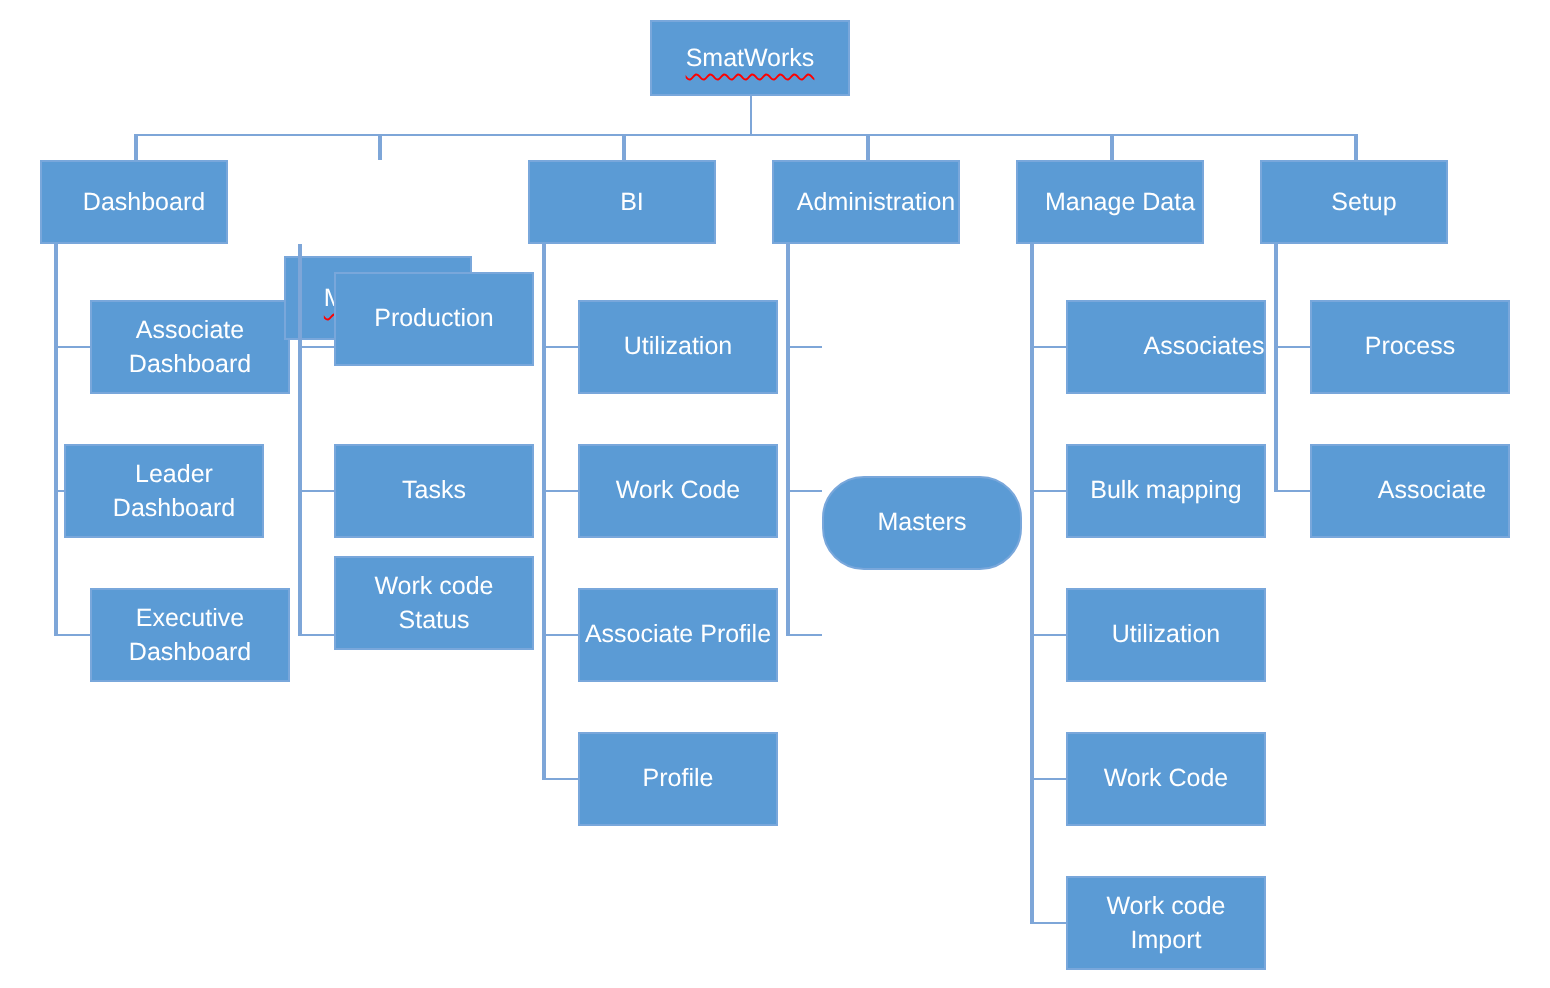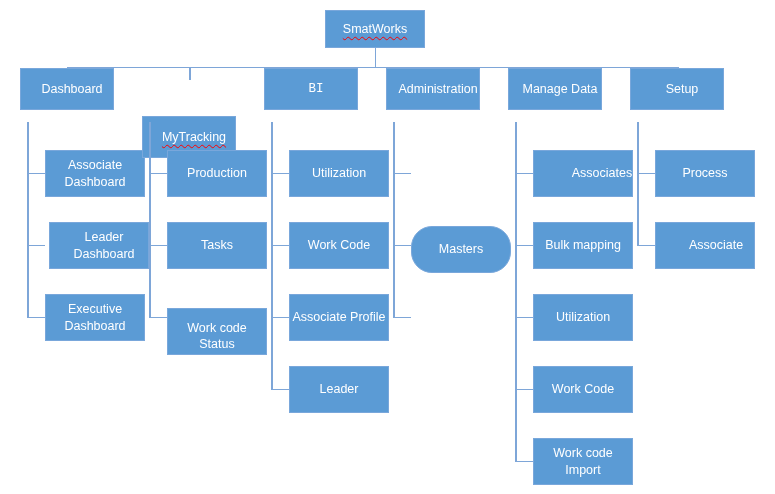--- a/index.html
+++ b/index.html
@@ -15,21 +15,21 @@
     position:relative;width:775px;height:494px;background:var(--bg);
     font-family:"Liberation Sans",sans-serif;overflow:hidden;
   }
   .node{
     position:absolute;background:var(--fill);border:1px solid var(--border);
     color:var(--text);display:flex;align-items:center;justify-content:center;
     text-align:center;font-size:12.5px;line-height:1.3;box-sizing:border-box;
     padding:2px;
   }
   .root-node{left:325px;top:10px;width:100px;height:38px;}
-  .parent-node{top:68px;width:94px;height:42px;padding-left:12px;}
+  .parent-node{top:80px;width:94px;height:42px;padding-left:12px;}
   .child-node{width:100px;height:47px;}
   .line{position:absolute;background:var(--conn);}
   .v{width:1.5px;}
   .h{height:1.5px;}
   .misspelled{
     text-decoration-line:underline;
     text-decoration-style:wavy;
     text-decoration-color:var(--squiggle);
     text-decoration-thickness:1px;
     text-underline-offset:3px;
@@ -56,73 +56,73 @@
   <div class="node parent-node" style="left:20px;">
     <span>Dashboard</span>
   </div>
   <div class="line v" style="left:27px;top:122px;height:195.5px;"></div>
   <div class="line h" style="left:27px;top:172.5px;width:18px;"></div>
   <div class="line h" style="left:27px;top:244.5px;width:18px;"></div>
   <div class="line h" style="left:27px;top:316.5px;width:18px;"></div>
   <div class="node child-node" style="left:45px;top:150px;">
     <span>Associate Dashboard</span>
   </div>
-  <div class="node child-node" style="left:49px;top:222px;padding-left:12px;">
+  <div class="node child-node" style="left:32px;top:222px;padding-left:12px;">
     <span>Leader Dashboard</span>
   </div>
   <div class="node child-node" style="left:45px;top:294px;">
     <span>Executive Dashboard</span>
   </div>
 
   <div class="node parent-node" style="left:142px;margin-top:48px;">
     <span class="misspelled">MyTracking</span>
   </div>
   <div class="line v" style="left:149px;top:122px;height:195.5px;"></div>
   <div class="line h" style="left:149px;top:172.5px;width:18px;"></div>
   <div class="line h" style="left:149px;top:244.5px;width:18px;"></div>
   <div class="line h" style="left:149px;top:316.5px;width:18px;"></div>
-  <div class="node child-node" style="left:167px;top:150px;">
+  <div class="node child-node" style="left:167px;top:136px;">
     <span>Production</span>
   </div>
   <div class="node child-node" style="left:167px;top:222px;">
     <span>Tasks</span>
   </div>
-  <div class="node child-node" style="left:167px;top:308px;align-items:flex-end;">
+  <div class="node child-node" style="left:167px;top:278px;">
     <span>Work code Status</span>
   </div>
 
-  <div class="node parent-node" style="left:264px;font-family:Liberation Mono, monospace;">
+  <div class="node parent-node" style="left:264px;">
     <span>BI</span>
   </div>
   <div class="line v" style="left:271px;top:122px;height:267.5px;"></div>
   <div class="line h" style="left:271px;top:172.5px;width:18px;"></div>
   <div class="line h" style="left:271px;top:244.5px;width:18px;"></div>
   <div class="line h" style="left:271px;top:316.5px;width:18px;"></div>
   <div class="line h" style="left:271px;top:388.5px;width:18px;"></div>
   <div class="node child-node" style="left:289px;top:150px;">
     <span>Utilization</span>
   </div>
   <div class="node child-node" style="left:289px;top:222px;">
     <span>Work Code</span>
   </div>
   <div class="node child-node" style="left:289px;top:294px;">
     <span>Associate Profile</span>
   </div>
   <div class="node child-node" style="left:289px;top:366px;">
-    <span>Leader</span>
+    <span>Profile</span>
   </div>
 
   <div class="node parent-node" style="left:386px;">
     <span>Administration</span>
   </div>
   <div class="line v" style="left:393px;top:122px;height:195.5px;"></div>
   <div class="line h" style="left:393px;top:172.5px;width:18px;"></div>
   <div class="line h" style="left:393px;top:244.5px;width:18px;"></div>
   <div class="line h" style="left:393px;top:316.5px;width:18px;"></div>
-  <div class="node child-node" style="left:411px;top:226px;border-radius:21px;">
+  <div class="node child-node" style="left:411px;top:238px;border-radius:21px;">
     <span>Masters</span>
   </div>
 
   <div class="node parent-node" style="left:508px;">
     <span>Manage Data</span>
   </div>
   <div class="line v" style="left:515px;top:122px;height:339.5px;"></div>
   <div class="line h" style="left:515px;top:172.5px;width:18px;"></div>
   <div class="line h" style="left:515px;top:244.5px;width:18px;"></div>
   <div class="line h" style="left:515px;top:316.5px;width:18px;"></div>

